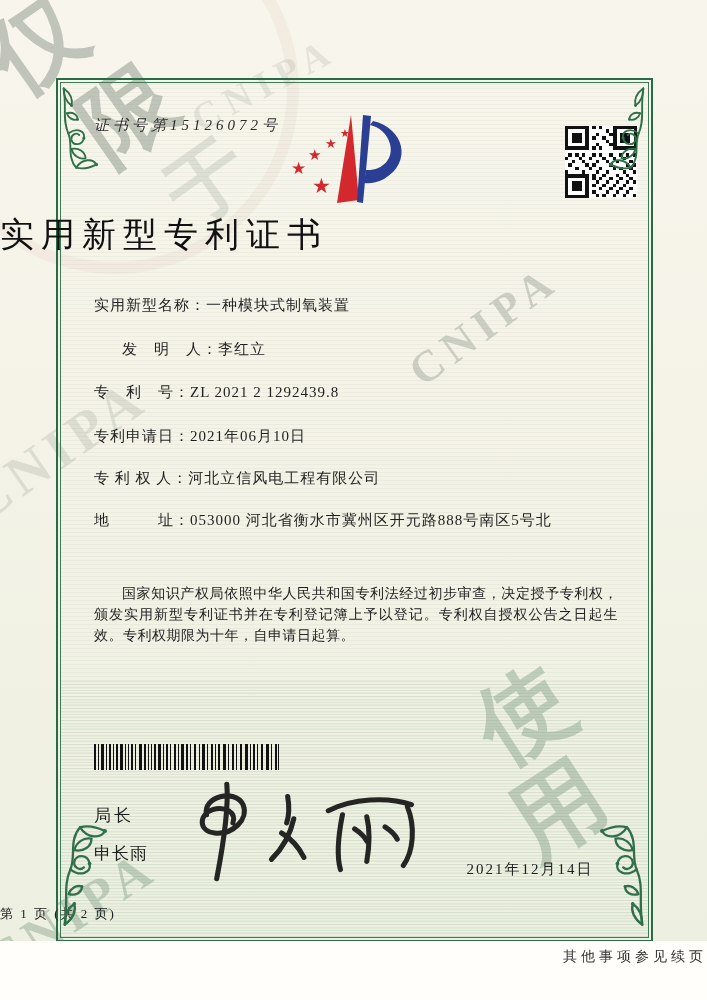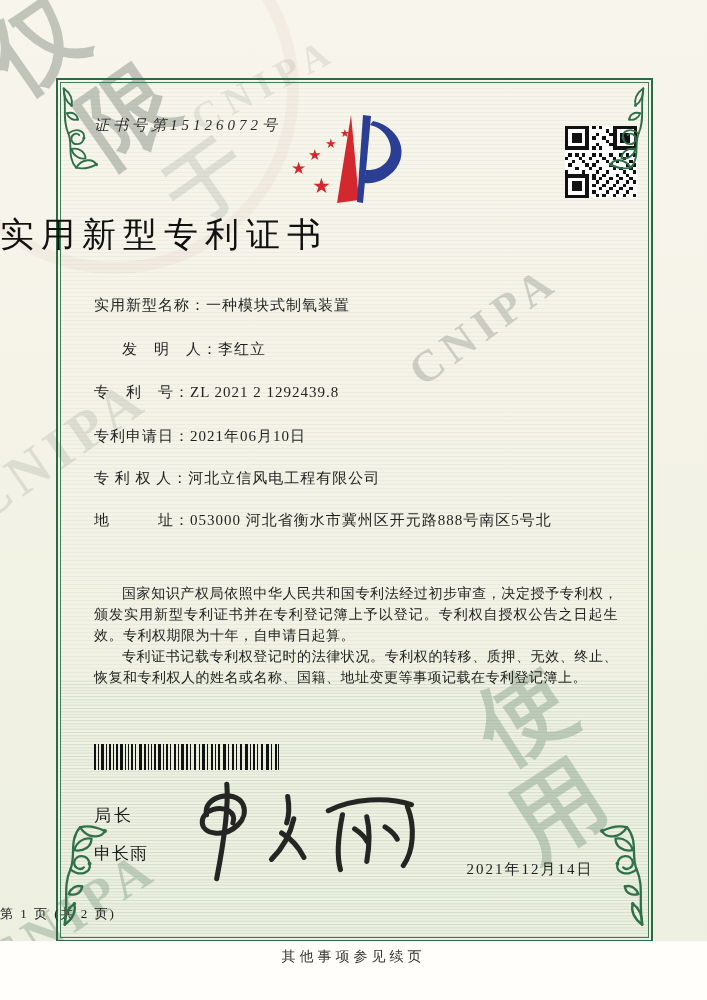--- a/index.html
+++ b/index.html
@@ -49,21 +49,21 @@
 
   .paras{position:absolute;left:94px;top:583px;width:524px;font-size:14px;line-height:21px;text-align:justify;letter-spacing:.5px;color:#222;}
   .paras p{margin:0;text-indent:2em;}
 
   .barcode{position:absolute;left:94px;top:744px;width:186px;height:26px;}
   .signer-title{position:absolute;left:94px;top:804px;font-size:17px;letter-spacing:3px;}
   .signer-name{position:absolute;left:94px;top:842px;font-size:17px;letter-spacing:1px;text-align:right;}
   .signature{position:absolute;left:168px;top:780px;width:284px;height:102px;}
   .issue-date{position:absolute;left:420px;top:860px;width:220px;text-align:center;font-size:15px;letter-spacing:2px;}
   .page-ind{position:absolute;left:0;top:905px;width:605px;font-size:13px;letter-spacing:2px;color:#222;}
-  .footer-note{position:absolute;left:0;top:948px;width:707px;text-align:center;font-size:14px;letter-spacing:4px;color:#333;z-index:3;}
+  .footer-note{position:absolute;left:0;top:948px;width:707px;text-align:right;font-size:14px;letter-spacing:4px;color:#333;z-index:3;}
 </style>
 </head>
 <body>
 
 <div class="cert">
 
   <div class="wm-circle"></div>
   <div class="wm wm0">仅</div>
   <div class="wm wm1">限</div>
   <div class="wm wm2">于</div>
@@ -248,21 +248,20 @@
     <div class="row r0"><span class="lbl">实用新型名称：</span><span>一种模块式制氧装置</span></div>
     <div class="row r1"><span class="lbl">发　明　人：</span><span>李红立</span></div>
     <div class="row r2"><span class="lbl">专　利　号：</span><span>ZL 2021 2 1292439.8</span></div>
     <div class="row r3"><span class="lbl">专利申请日：</span><span>2021年06月10日</span></div>
     <div class="row r4"><span class="lbl">专 利 权 人：</span><span>河北立信风电工程有限公司</span></div>
     <div class="row r5"><span class="lbl">地　　　址：</span><span>053000 河北省衡水市冀州区开元路888号南区5号北</span></div>
 
 
     <div class="paras">
       <p>国家知识产权局依照中华人民共和国专利法经过初步审查，决定授予专利权，颁发实用新型专利证书并在专利登记簿上予以登记。专利权自授权公告之日起生效。专利权期限为十年，自申请日起算。</p>
-      <p>专利证书记载专利权登记时的法律状况。专利权的转移、质押、无效、终止、恢复和专利权人的姓名或名称、国籍、地址变更等事项记载在专利登记簿上。</p>
     </div>
 
     <div class="barcode">
       <svg viewBox="0 0 186 26" width="186" height="26" preserveAspectRatio="none">
         <g fill="#111">
           <rect x="0" width="2" height="26"></rect>
             <rect x="4" width="1" height="26"></rect>
             <rect x="7" width="3" height="26"></rect>
             <rect x="12" width="1" height="26"></rect>
           <rect x="15" width="2" height="26"></rect>

